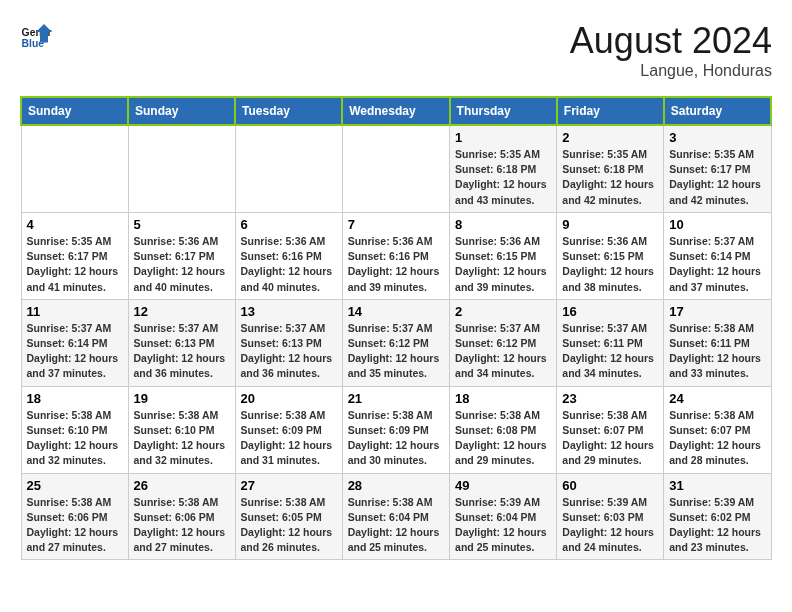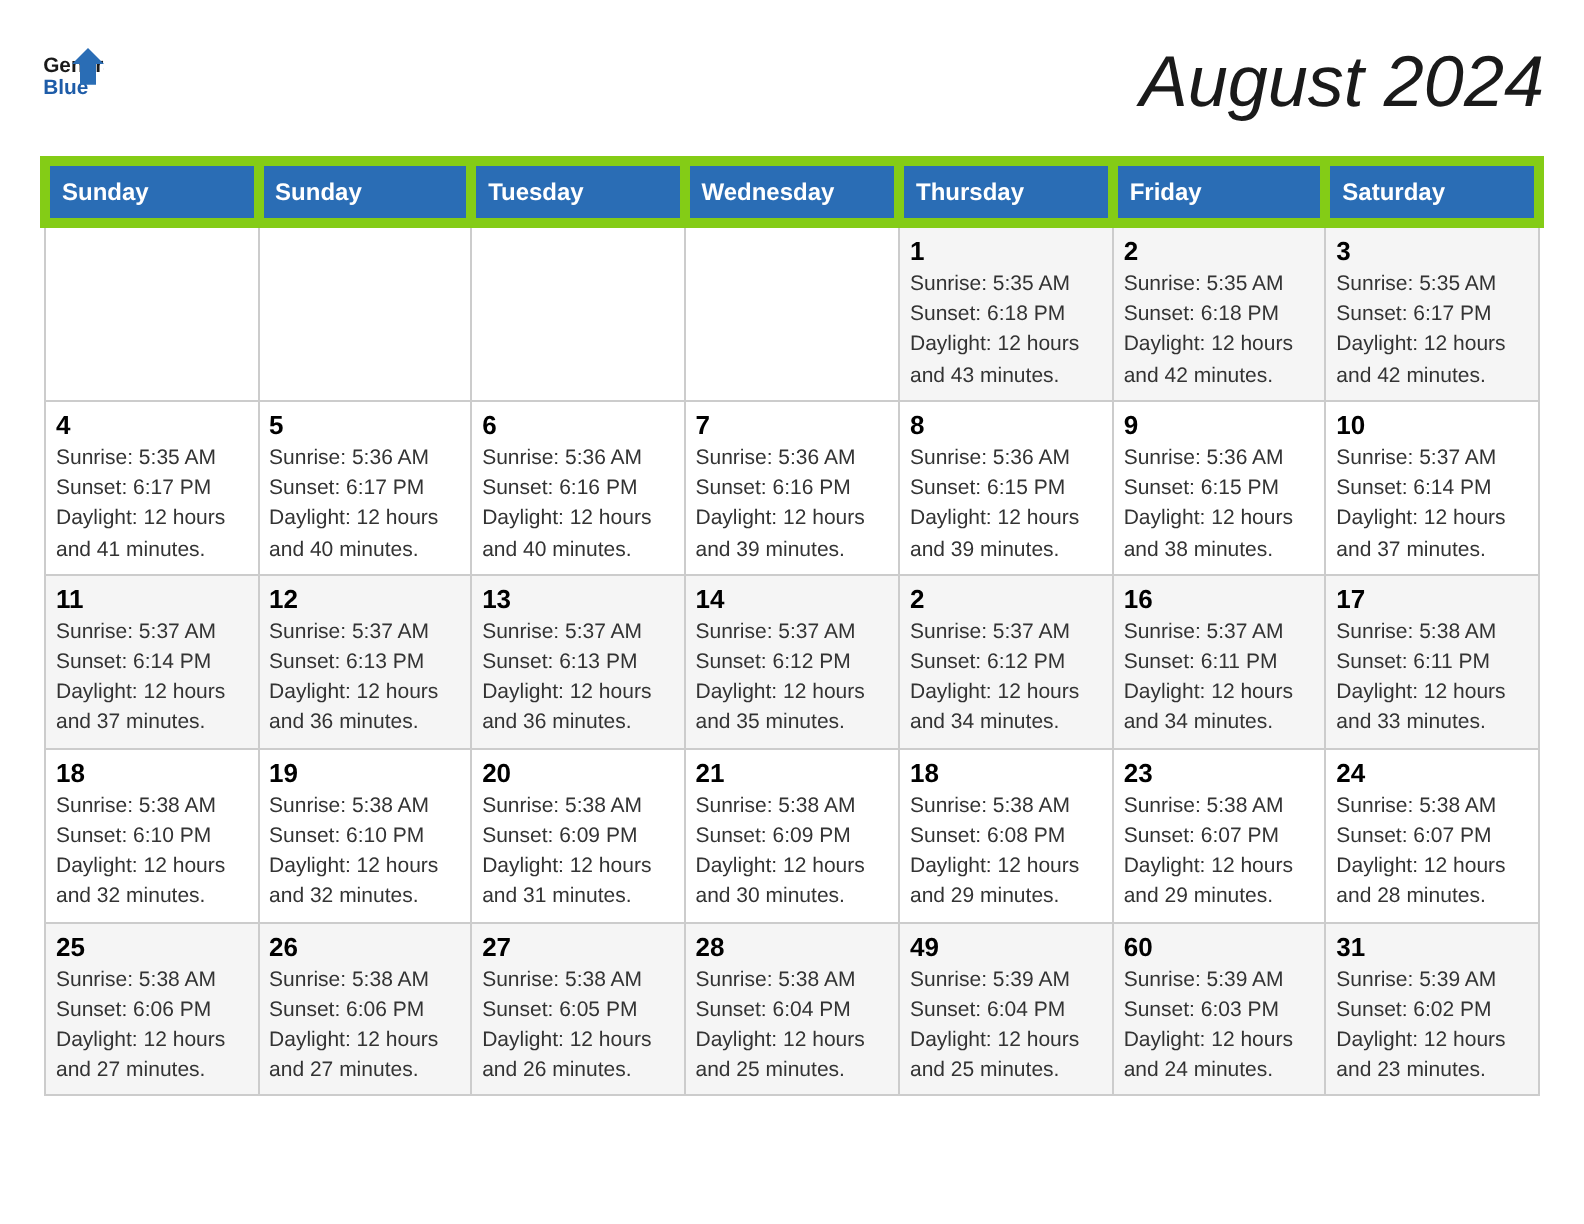--- a/index.html
+++ b/index.html
@@ -20,21 +20,20 @@
       display: flex;
       align-items: center;
       gap: 4px;
     }
     .logo-icon {
       width: 32px;
       height: 32px;
     }
     .title-block {
       text-align: right;
-      font-style: italic;
     }
     .calendar-title {
       font-size: 36px;
       font-weight: normal;
       color: #1a1a1a;
     }
     .calendar-subtitle {
       font-size: 16px;
       color: #444;
     }
@@ -43,21 +42,21 @@
       border-collapse: collapse;
       font-size: 11px;
     }
     thead tr th {
       background-color: #2a6db5;
       color: white;
       text-align: left;
       padding: 6px 6px;
       font-size: 12px;
       font-weight: bold;
-      border: 5px solid #84cc16;
+      border: 2px solid #84cc16;
     }
     tbody tr td {
       border: 1px solid #ccc;
       vertical-align: top;
       padding: 4px 5px;
       height: 80px;
       width: 108px;
     }
     tbody tr:nth-child(odd) td {
       background-color: #f5f5f5;
@@ -68,38 +67,40 @@
     .day-number {
       font-weight: bold;
       font-size: 13px;
       display: block;
       margin-bottom: 2px;
     }
     .day-info {
       color: #333;
       line-height: 1.45;
       font-size: 10.5px;
+      font-weight: bold;
     }
     .empty-cell {
       background: #fff !important;
     }
   </style>
 </head>
 <body>
 
 <div class="header">
   <div class="logo">
     <svg class="logo-icon" viewBox="0 0 40 40">
       <text x="2" y="20" font-size="13" font-weight="bold" fill="#1a1a1a">General</text>
       <text x="2" y="34" font-size="13" font-weight="bold" fill="#1e5ca8">Blue</text>
       <polygon points="30,5 40,15 35,15 35,28 25,28 25,15 20,15" fill="#2a6db5"></polygon>
     </svg>
   </div>
   <div class="title-block">
     <div class="calendar-title">August 2024</div>
+    <div class="calendar-subtitle">Langue, Honduras</div>
   </div>
 </div>
 
 <table>
   <thead>
     <tr>
     <th>Sunday</th>
         <th>Sunday</th>
         <th>Tuesday</th>
         <th>Wednesday</th>

